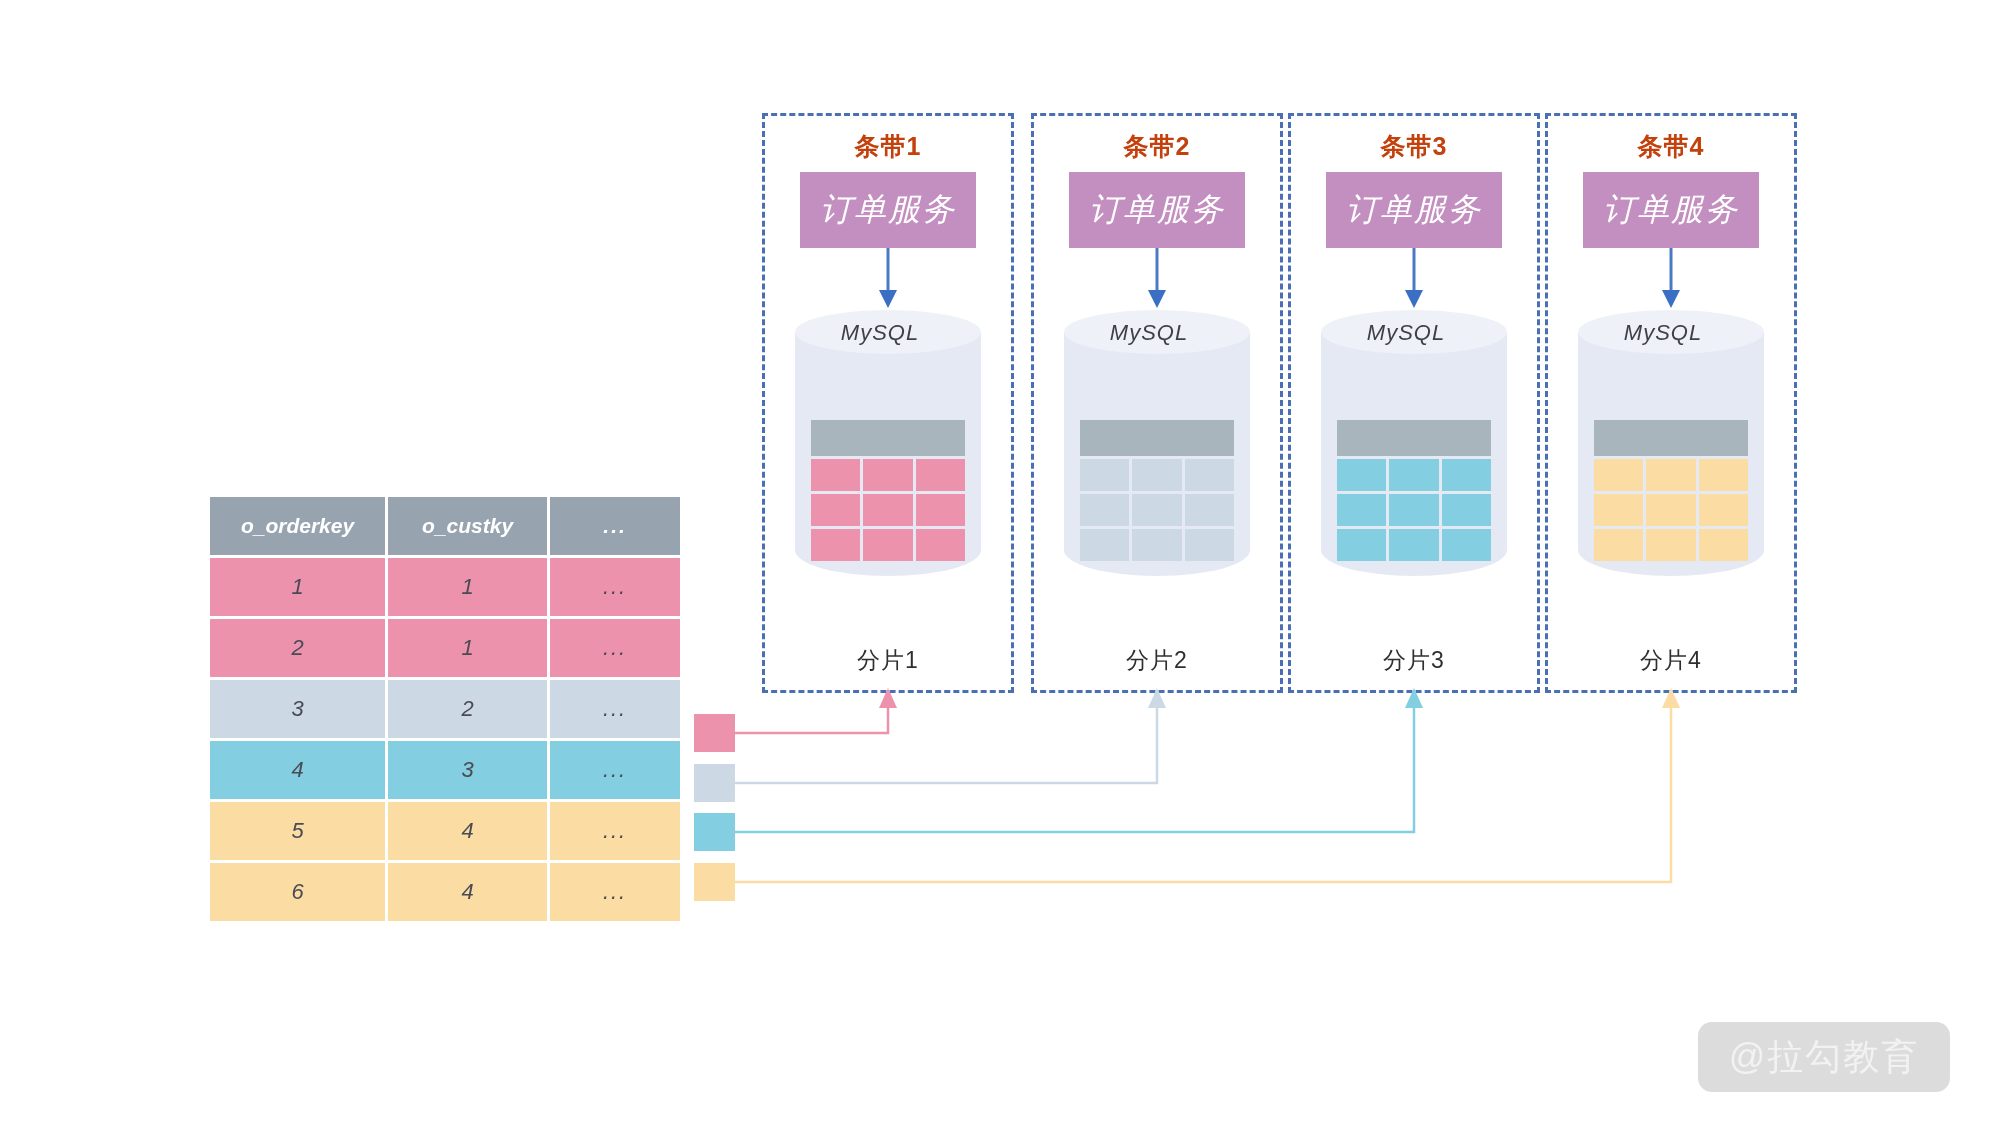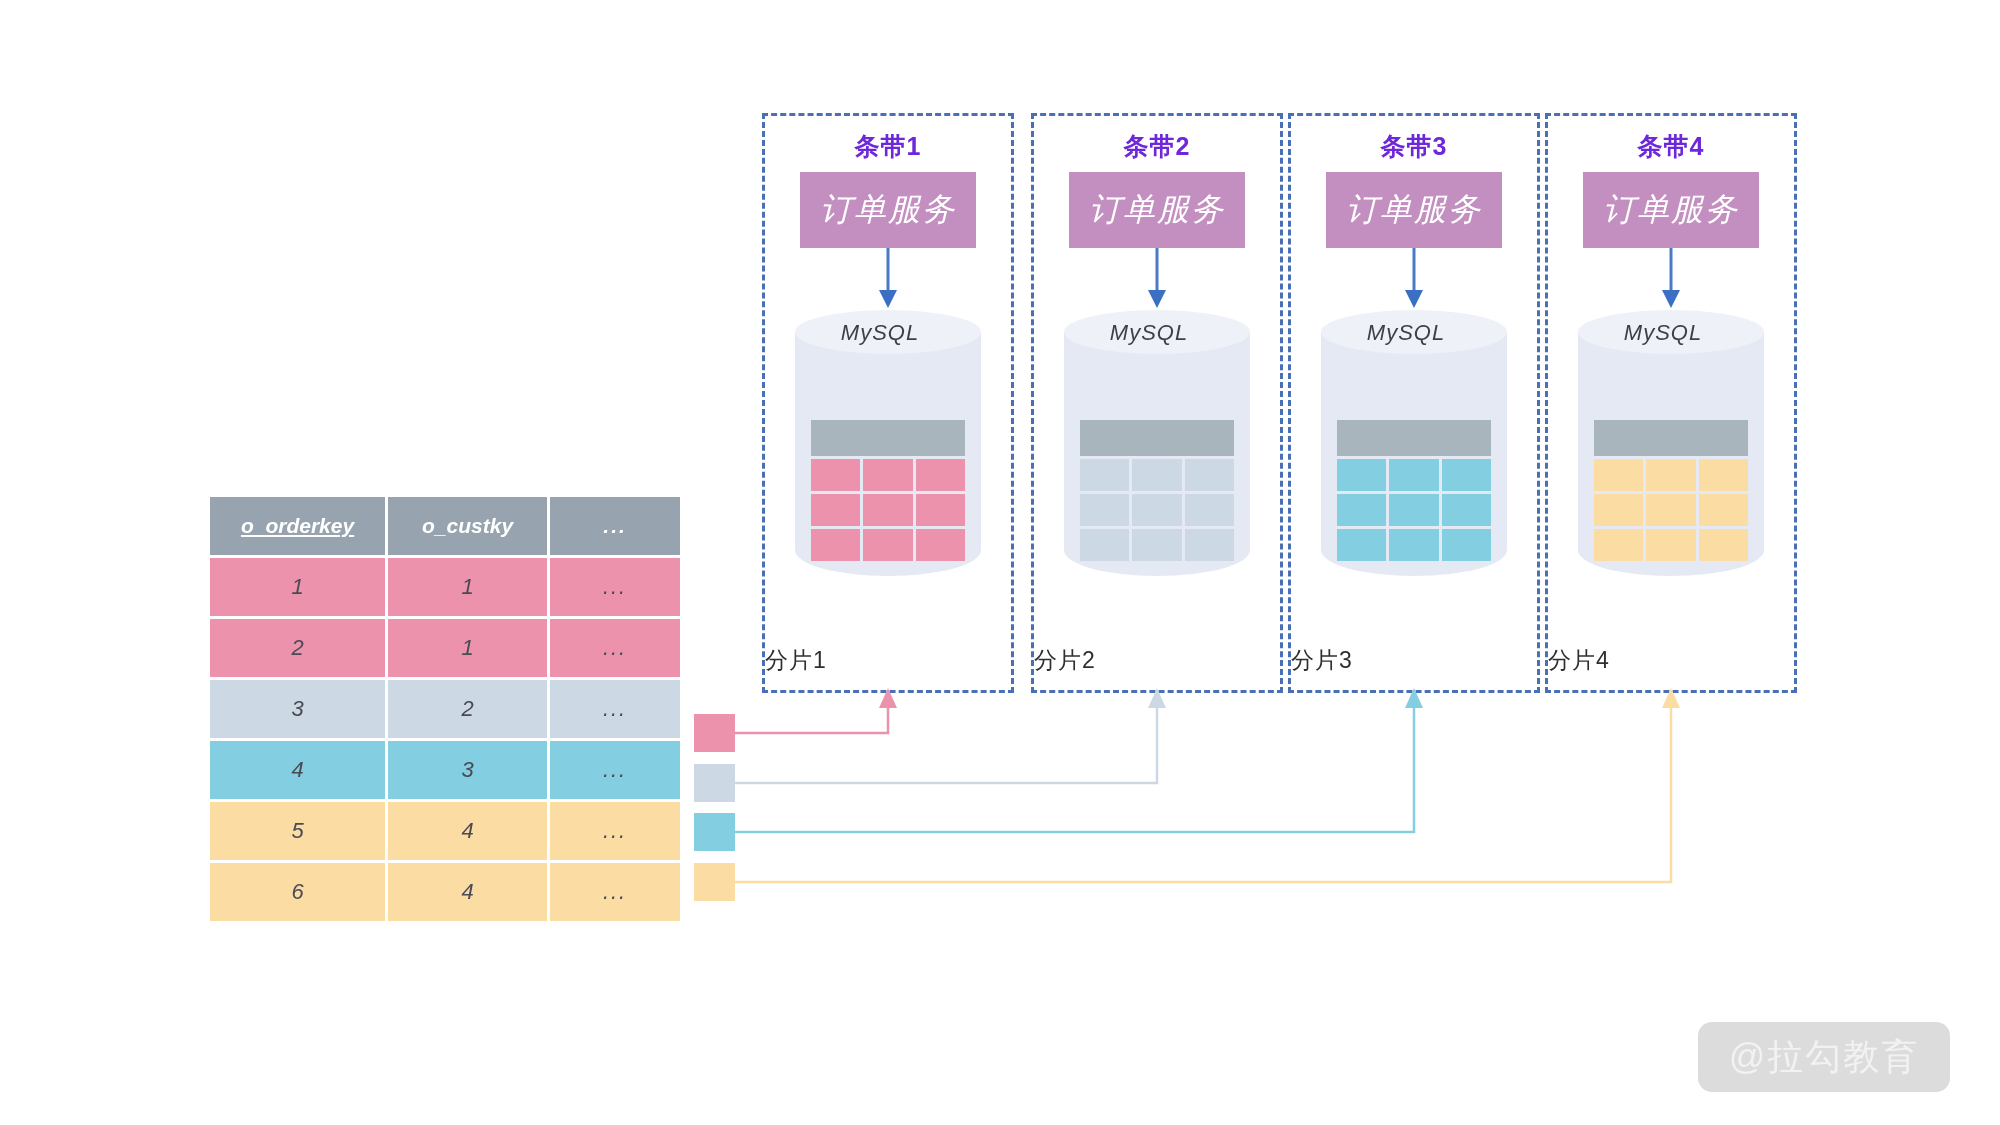--- a/index.html
+++ b/index.html
@@ -57,21 +57,21 @@
     background: #97a4b0;
     color: #ffffff;
     font-weight: bold;
     font-size: 21px;
   }
   .tbl td {
     color: #4a4a55;
     font-weight: normal;
     font-size: 22px;
   }
-  .col-a { width: 174px; text-decoration: underline; }
+  .col-a { width: 174px; }
   .col-b { width: 158px; margin-left: 48px; }
   .col-c { width: 129px; }
   .r-pink   { background: #ec92ad; }
   .r-steel  { background: #ccd9e4; }
   .r-cyan   { background: #83cee0; }
   .r-amber  { background: #fbdda4; }
   .dots { letter-spacing: 2px; }
 
   
   .shard-panel {
@@ -82,21 +82,21 @@
     border: 3px dashed #4a6fb5;
     box-sizing: border-box;
   }
   .shard-title {
     position: absolute;
     top: 14px;
     left: 0; right: 0;
     text-align: center;
     font-size: 25px;
     font-weight: bold;
-    color: #6d28d9;
+    color: #c2410c;
     letter-spacing: 1px;
   }
   .svc-box {
     position: absolute;
     top: 56px;
     left: 50%;
     transform: translateX(-50%);
     width: 176px;
     height: 76px;
     background: #c38fc0;
@@ -174,21 +174,21 @@
     height: 32px;
   }
   .mc-pink  { background: #ec92ad; }
   .mc-steel { background: #ccd9e4; }
   .mc-cyan  { background: #83cee0; }
   .mc-amber { background: #fbdda4; }
   .shard-foot {
     position: absolute;
     bottom: 14px;
     left: 0; right: 0;
-    text-align: left;
+    text-align: center;
     font-size: 23px;
     color: #2f2f2f;
     letter-spacing: 1px;
   }
 
   
   .swatch {
     position: absolute;
     width: 41px;
     height: 38px;

